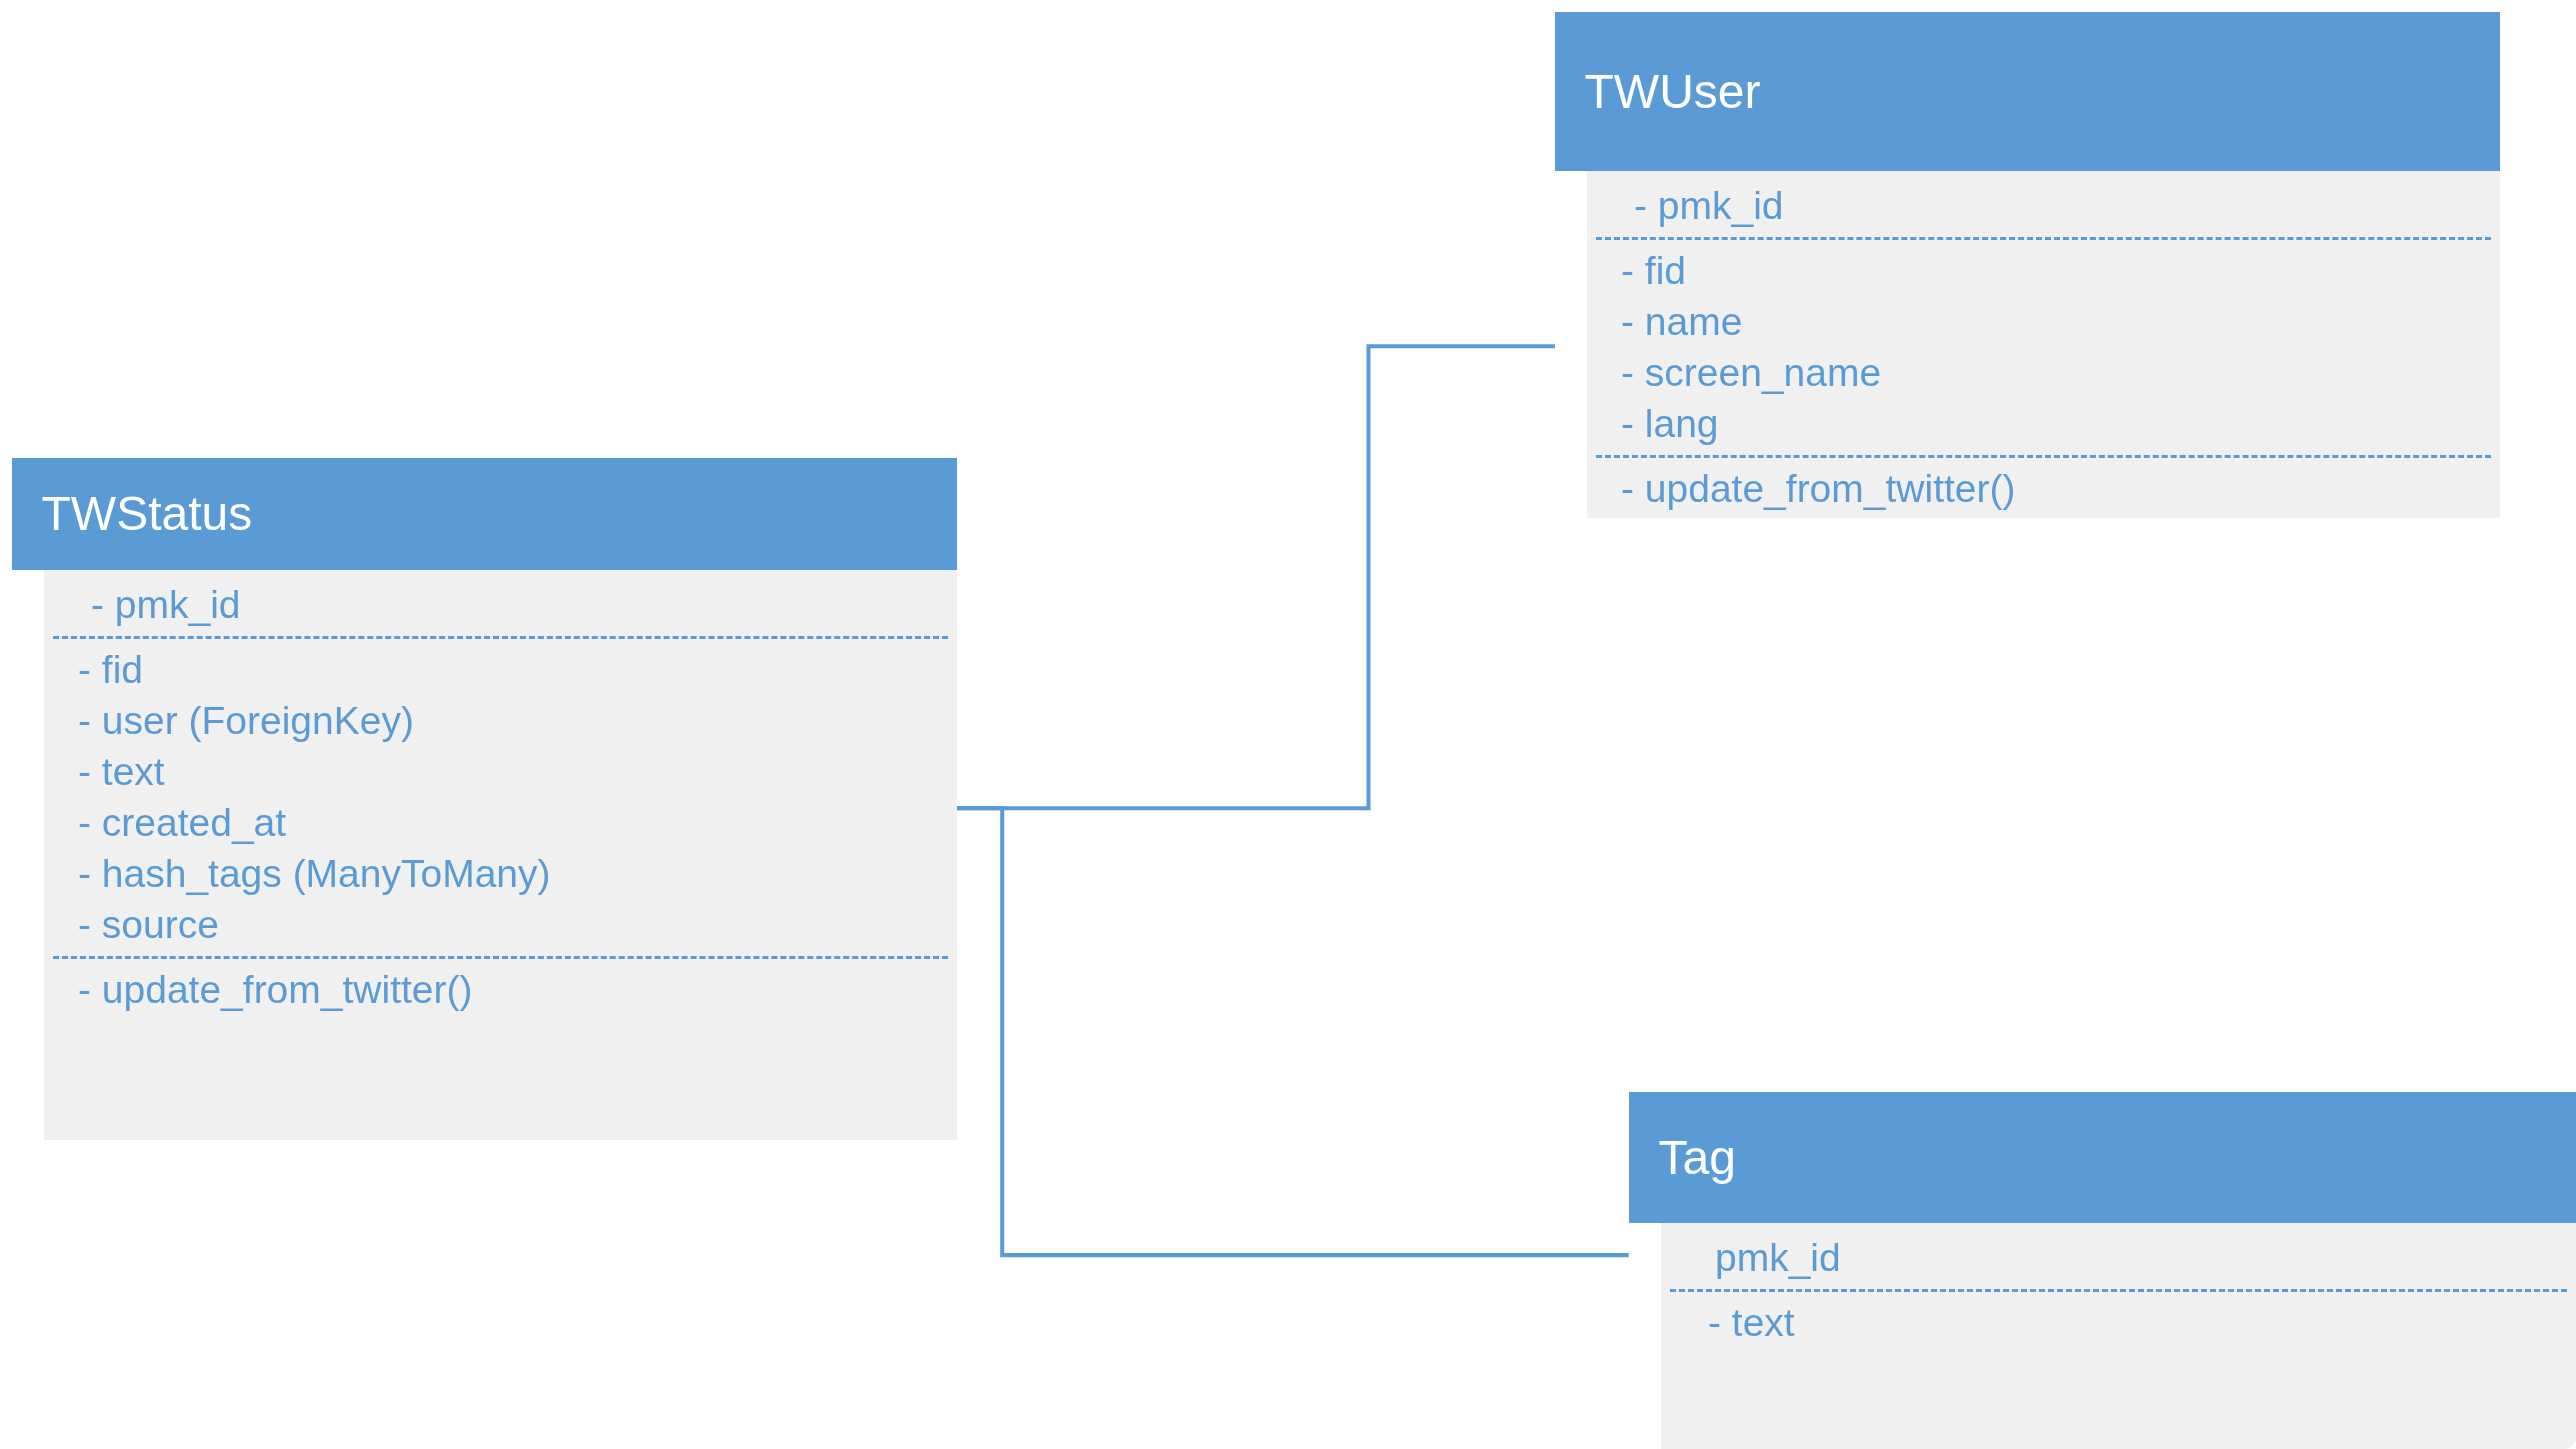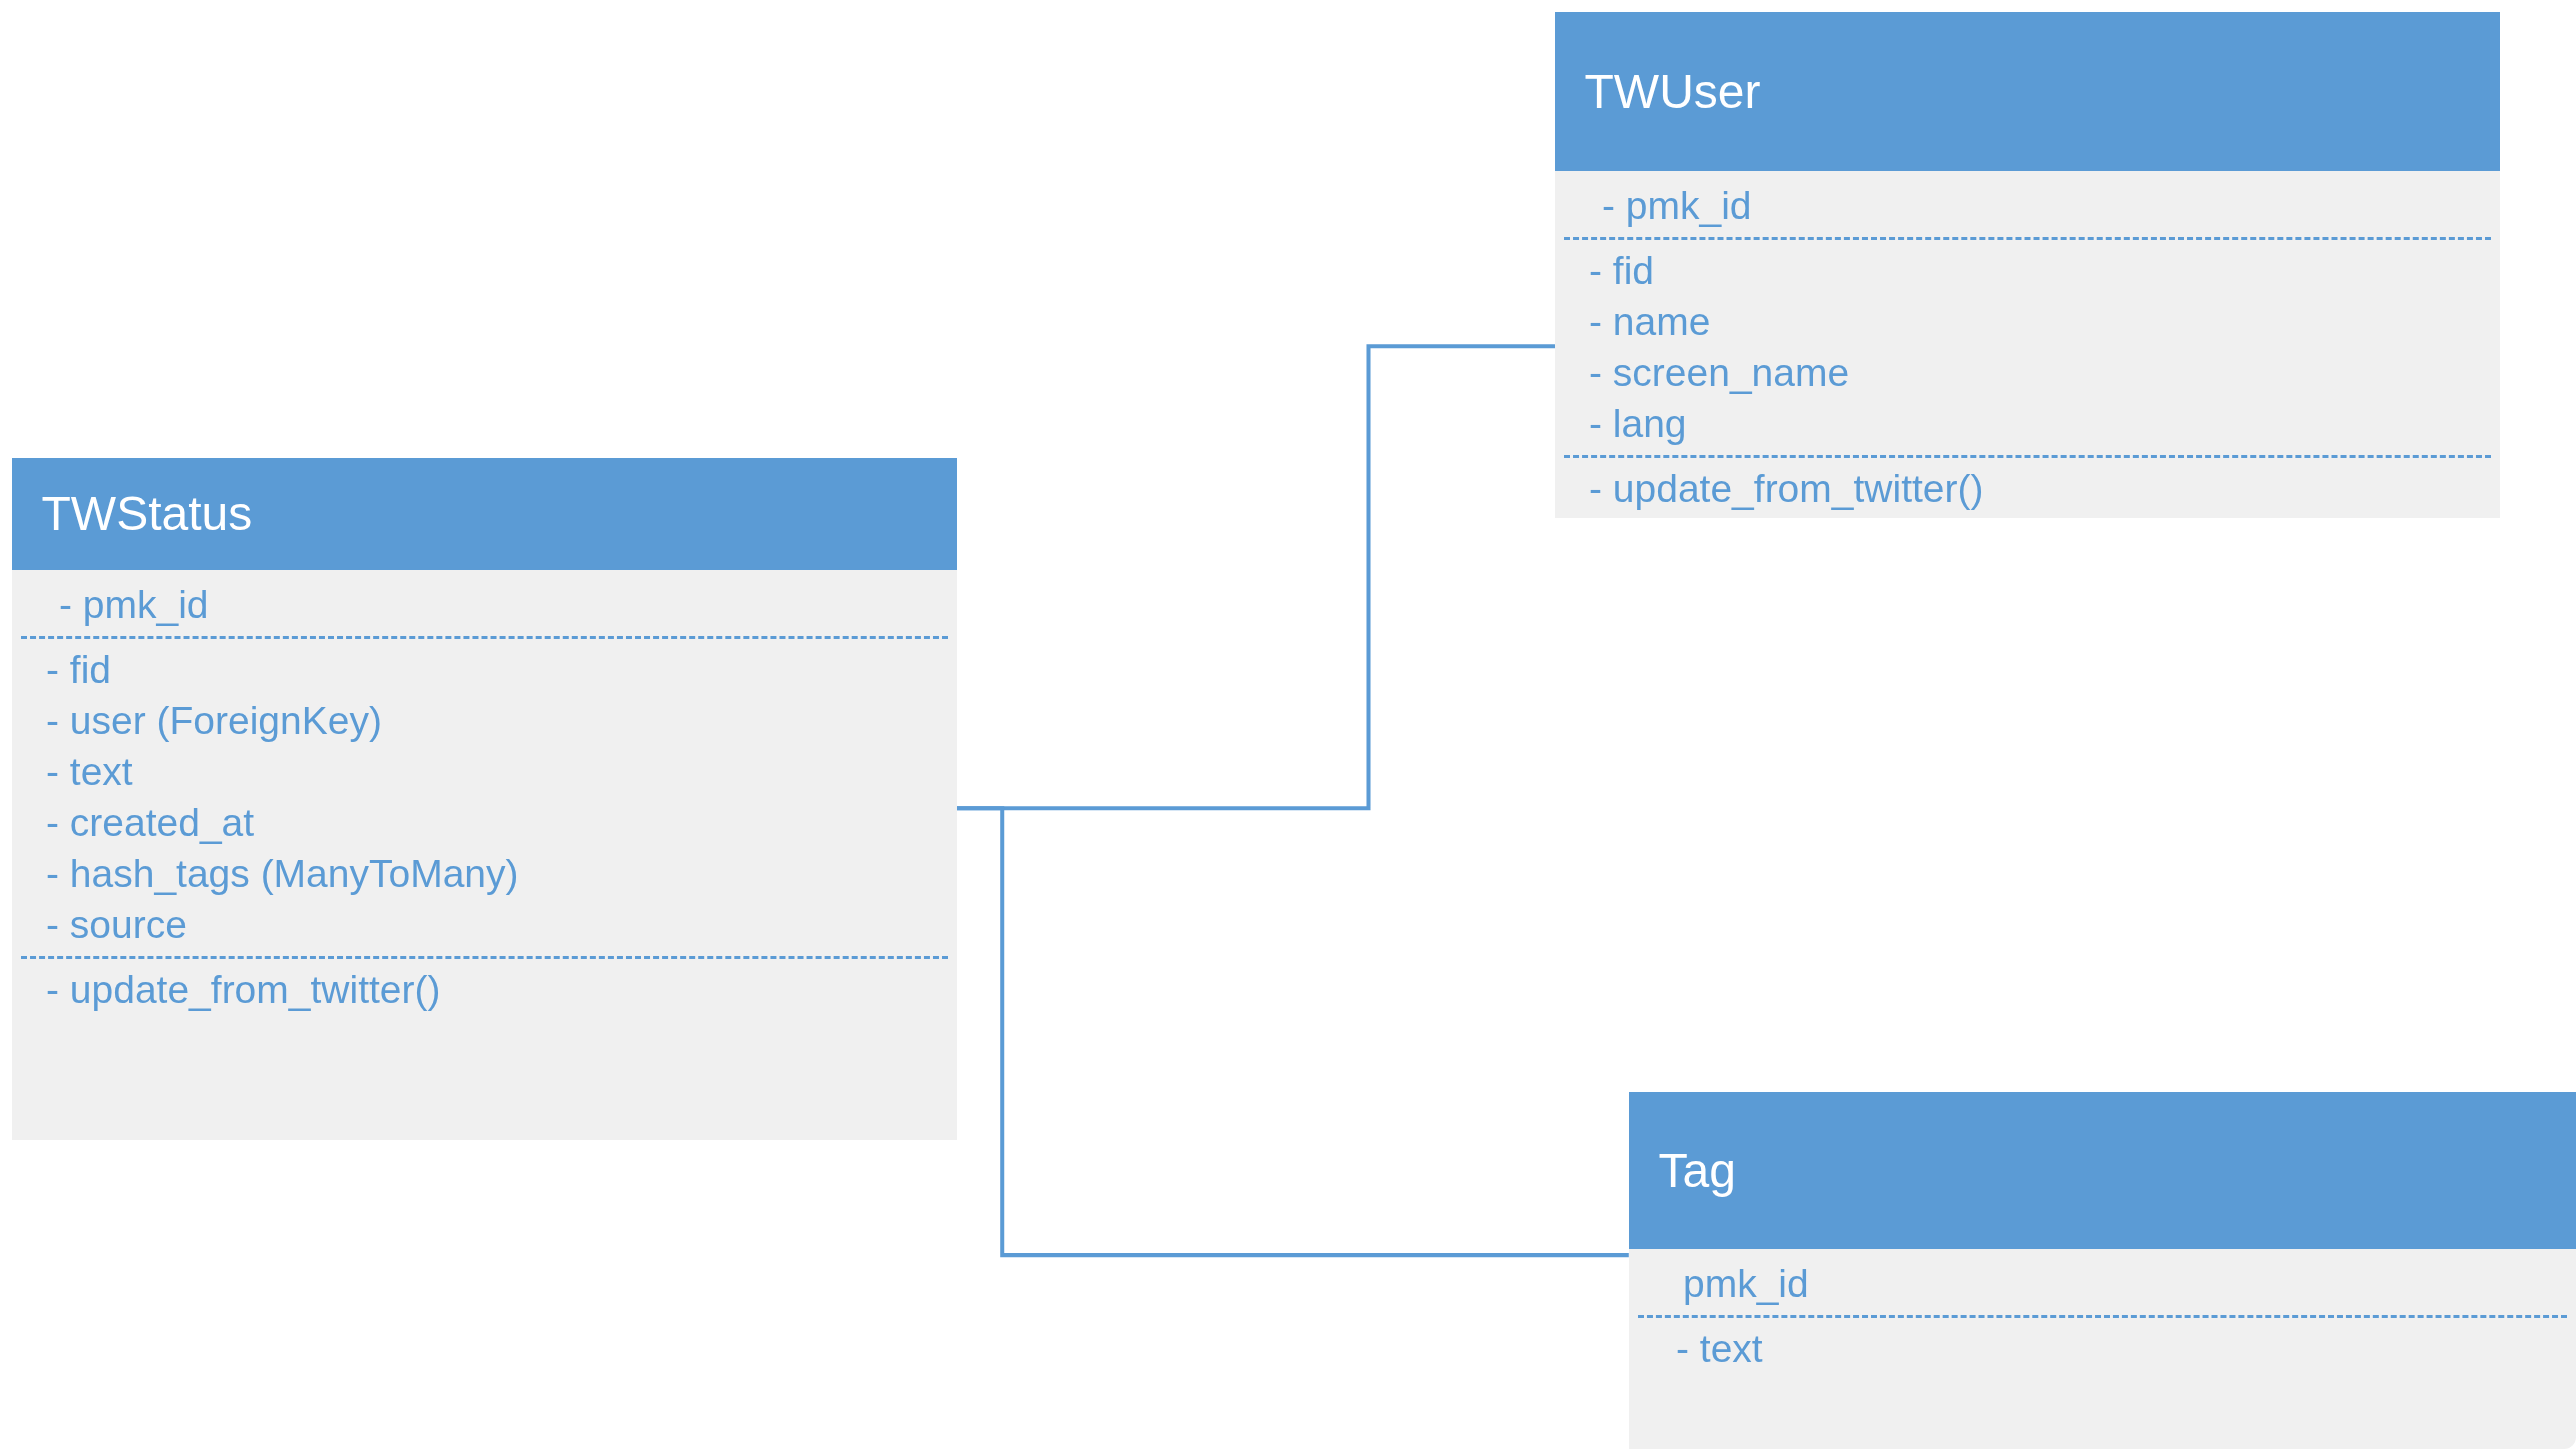--- a/index.html
+++ b/index.html
@@ -36,20 +36,21 @@
     font-weight: 400;
     line-height: 1;
     letter-spacing: 0px;
     white-space: nowrap;
   }
   .class-body {
     box-sizing: border-box;
     background: #f0f0f0;
     padding-top: 9.4px;
     padding-bottom: 16px;
+    margin-left: 32px;
   }
   .member-row {
     color: #5b9bd5;
     font-size: 39px;
     line-height: 1.0;
     padding: 6px 0 6px 0;
     white-space: nowrap;
   }
   .member-row.indent-1 { padding-left: 47px; }
   .member-row.indent-2 { padding-left: 34px; }
@@ -112,21 +113,21 @@
       <div class="member-row indent-2">- text</div>
       <div class="member-row indent-2">- created_at</div>
       <div class="member-row indent-2">- hash_tags (ManyToMany)</div>
       <div class="member-row indent-2">- source</div>
       <div class="separator"></div>
       <div class="member-row indent-2">- update_from_twitter()</div>
     </div>
   </div>
 
   <div class="class-box" style="left:1629px; top:1092px; width:947px;">
-    <div class="class-header" style="height:157px;">
+    <div class="class-header" style="height:131px;">
       <span class="class-title">Tag</span>
     </div>
     <div class="class-body" style="height:232px;">
       <div class="member-row indent-3">pmk_id</div>
       <div class="separator"></div>
       <div class="member-row indent-1">- text</div>
     </div>
   </div>
 
 </div>

